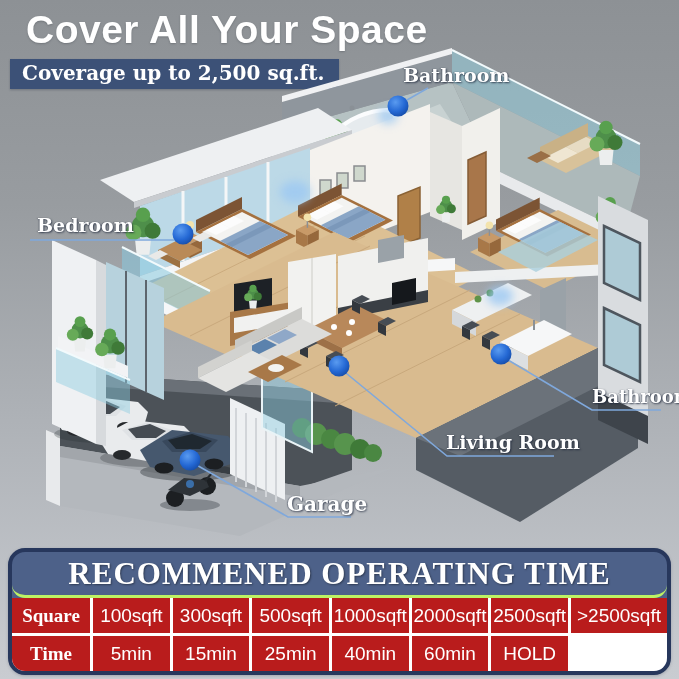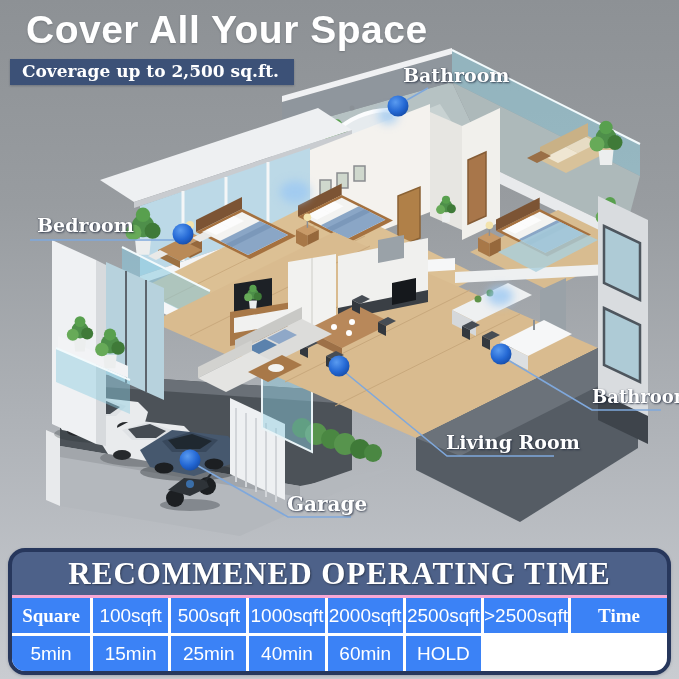--- a/index.html
+++ b/index.html
@@ -10,21 +10,21 @@
   }
   .main-title{
     position:absolute;left:26px;top:8px;margin:0;
     font-family:"Liberation Sans",sans-serif;font-weight:bold;
     font-size:39px;letter-spacing:.5px;color:#ffffff;
     text-shadow:0 1px 2px rgba(60,65,72,.35);
   }
   .coverage-badge{
     position:absolute;left:10px;top:59px;
     background:#3c5177;color:#fff;padding:2px 15px 4px 12px;
-    font-family:"DejaVu Serif","Liberation Serif",serif;font-weight:bold;font-size:17px;
+    font-family:"DejaVu Serif","Liberation Serif",serif;font-weight:bold;font-size:20px;
     box-shadow:0 1px 2px rgba(30,40,60,.3);
   }
   .house-svg{position:absolute;left:0;top:0;}
   .room-label{
     position:absolute;color:#fff;
     font-family:"DejaVu Serif","Liberation Serif",serif;font-weight:bold;font-size:19px;
     text-shadow:1px 1px 2px rgba(25,35,55,.75), -1px 0 1px rgba(25,35,55,.35);
     white-space:nowrap;
   }
   .lbl-bathroom{left:403px;top:64px;}
@@ -34,30 +34,31 @@
   .lbl-garage{left:287px;top:492px;font-size:20px;}
   .op-table{
     position:absolute;left:8px;top:548px;width:655px;height:119px;
     background:#4d6189;border:4px solid #27375c;border-radius:17px;
     overflow:hidden;display:flex;flex-direction:column;
     box-shadow:0 1px 3px rgba(40,50,70,.25);
   }
   .op-title{
     height:43px;flex:none;display:flex;align-items:center;justify-content:center;
     color:#fff;font-family:"Liberation Serif",serif;font-weight:bold;
-    font-size:31px;letter-spacing:1px;border-bottom:3px solid #f9a8d4;
+    font-size:31px;letter-spacing:1px;border-bottom:3px solid #bef264;
     text-shadow:1px 1px 2px rgba(0,0,0,.4);
+    border-radius:13px;
   }
   .op-grid{
     flex:1;display:grid;grid-template-columns:78px repeat(6,1fr) 96px;
     grid-auto-rows:1fr;gap:3px;background:#ffffff;
   }
   .op-cell{
     display:flex;align-items:center;justify-content:center;
-    background:#3b82f6;color:#fff;
+    background:#b91c1c;color:#fff;
     font-family:"Liberation Sans",sans-serif;font-size:19px;
   }
   .op-cell.rowhead{
     font-family:"Liberation Serif",serif;font-weight:bold;font-size:19px;
   }
 </style>
 </head>
 <body>
 
 <div class="stage">
@@ -379,20 +380,21 @@
   <div class="room-label lbl-bathroom">Bathroom</div>
   <div class="room-label lbl-kitchen">Bathroom</div>
   <div class="room-label lbl-garage">Garage</div>
   <div class="room-label lbl-living">Living Room</div>
 
   <div class="op-table">
     <div class="op-title">RECOMMENED OPERATING TIME</div>
     <div class="op-grid">
       <div class="op-cell rowhead">Square</div>
       <div class="op-cell">100sqft</div>
+      <div class="op-cell">300sqft</div>
       <div class="op-cell">500sqft</div>
       <div class="op-cell">1000sqft</div>
       <div class="op-cell">2000sqft</div>
       <div class="op-cell">2500sqft</div>
       <div class="op-cell">&gt;2500sqft</div>
       <div class="op-cell rowhead">Time</div>
       <div class="op-cell">5min</div>
       <div class="op-cell">15min</div>
       <div class="op-cell">25min</div>
       <div class="op-cell">40min</div>

